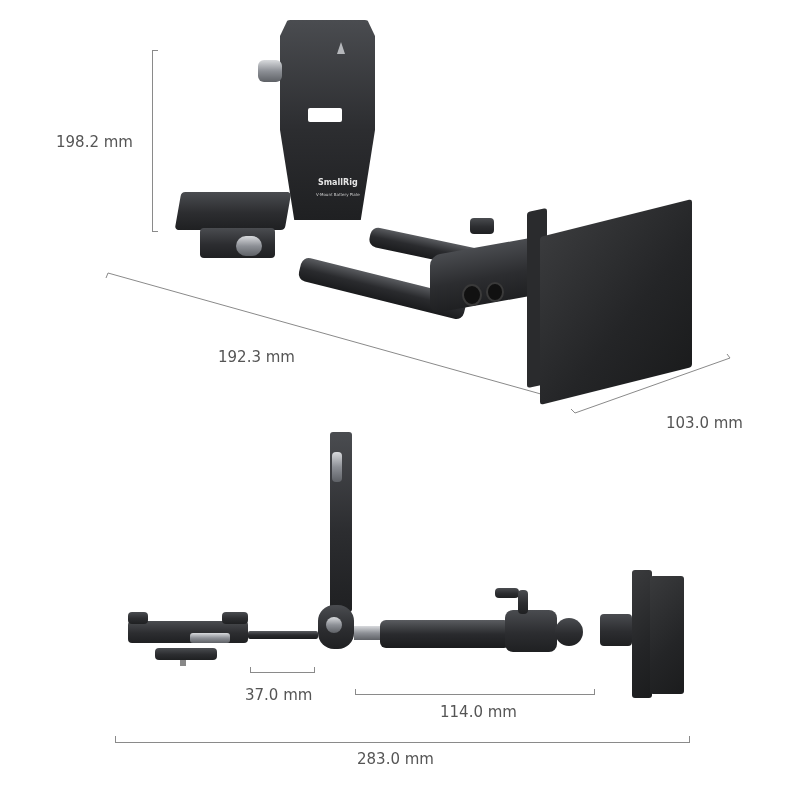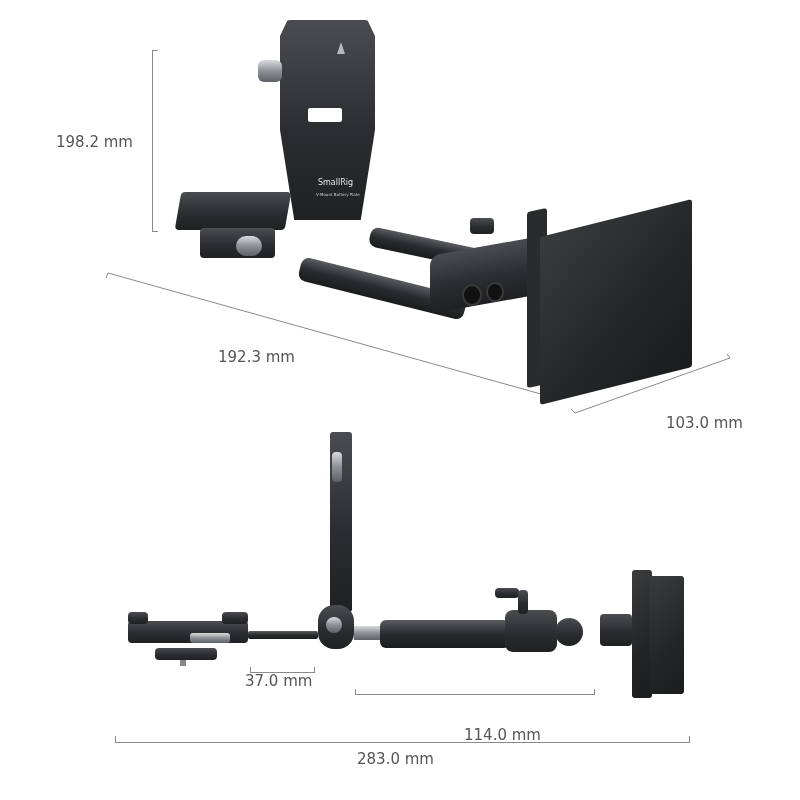--- a/index.html
+++ b/index.html
@@ -4,21 +4,21 @@
 <style>
   html, body { margin:0; padding:0; background:#ffffff; }
   body { width:800px; height:800px; position:relative; overflow:hidden; font-family:"DejaVu Sans", sans-serif; }
   .label { position:absolute; color:#555; font-size:15px; white-space:nowrap; }
   .dimline { position:absolute; background:#8a8a8a; }
   .part { position:absolute; }
   .metal { background:linear-gradient(180deg,#4a4c50 0%,#2c2d30 55%,#1f2022 100%); border-radius:4px; }
   .rod { background:linear-gradient(180deg,#5a5c60 0%,#2a2b2e 50%,#1a1b1d 100%); border-radius:8px; }
   .steel { background:linear-gradient(180deg,#d8dadd 0%,#8d9096 50%,#5e6166 100%); }
   .monitor { background:linear-gradient(135deg,#3a3b3d 0%,#242527 60%,#1b1c1d 100%); border-radius:3px; }
-  .logo { position:absolute; color:#e6e6e6; font-size:8px; font-weight:normal; }
+  .logo { position:absolute; color:#e6e6e6; font-size:8px; font-weight:bold; }
   .sublogo { position:absolute; color:#cfcfcf; font-size:4px; }
 </style>
 </head>
 <body>
 
 <div>
 
   <div class="dimline" style="left:152px;top:50px;width:1px;height:182px;"></div>
   <div class="dimline" style="left:152px;top:50px;width:6px;height:1px;"></div>
   <div class="dimline" style="left:152px;top:231px;width:6px;height:1px;"></div>
@@ -91,24 +91,24 @@
     <div class="part metal" style="left:555px;top:618px;width:28px;height:28px;border-radius:50%;"></div>
     <div class="part metal" style="left:600px;top:614px;width:32px;height:32px;"></div>
 
     <div class="part monitor" style="left:632px;top:570px;width:20px;height:128px;"></div>
     <div class="part monitor" style="left:650px;top:576px;width:34px;height:118px;"></div>
   </div>
 
   <div class="dimline" style="left:250px;top:672px;width:65px;height:1px;"></div>
   <div class="dimline" style="left:250px;top:667px;width:1px;height:6px;"></div>
   <div class="dimline" style="left:314px;top:667px;width:1px;height:6px;"></div>
-  <div class="label" style="left:245px;top:672px;">37.0 mm</div>
+  <div class="label" style="left:245px;top:686px;">37.0 mm</div>
 
   <div class="dimline" style="left:355px;top:694px;width:240px;height:1px;"></div>
   <div class="dimline" style="left:355px;top:689px;width:1px;height:6px;"></div>
   <div class="dimline" style="left:594px;top:689px;width:1px;height:6px;"></div>
-  <div class="label" style="left:464px;top:703px;margin-top:23px;">114.0 mm</div>
+  <div class="label" style="left:440px;top:703px;">114.0 mm</div>
 
   <div class="dimline" style="left:115px;top:742px;width:575px;height:1px;"></div>
   <div class="dimline" style="left:115px;top:736px;width:1px;height:7px;"></div>
   <div class="dimline" style="left:689px;top:736px;width:1px;height:7px;"></div>
   <div class="label" style="left:357px;top:750px;">283.0 mm</div>
 </div>
 
 </body></html>

